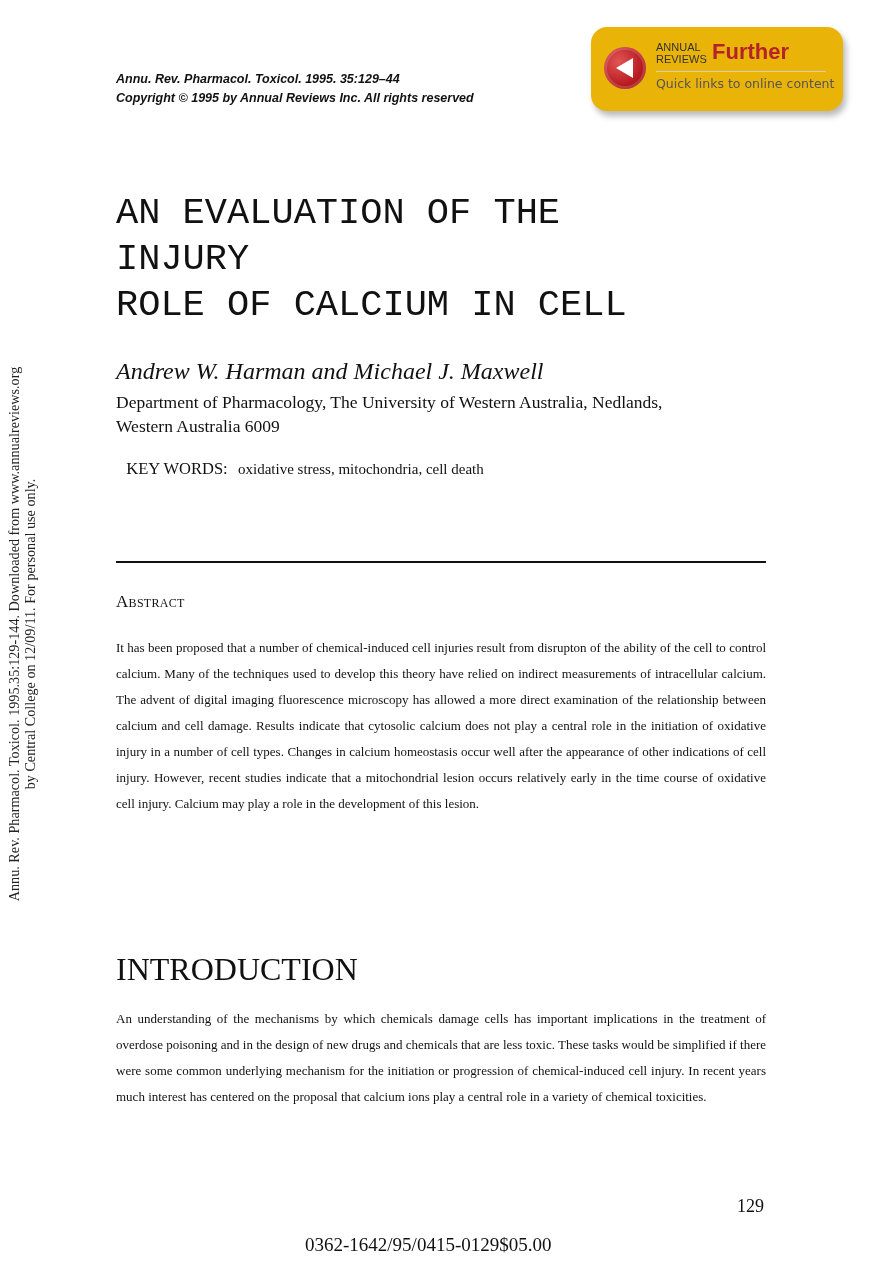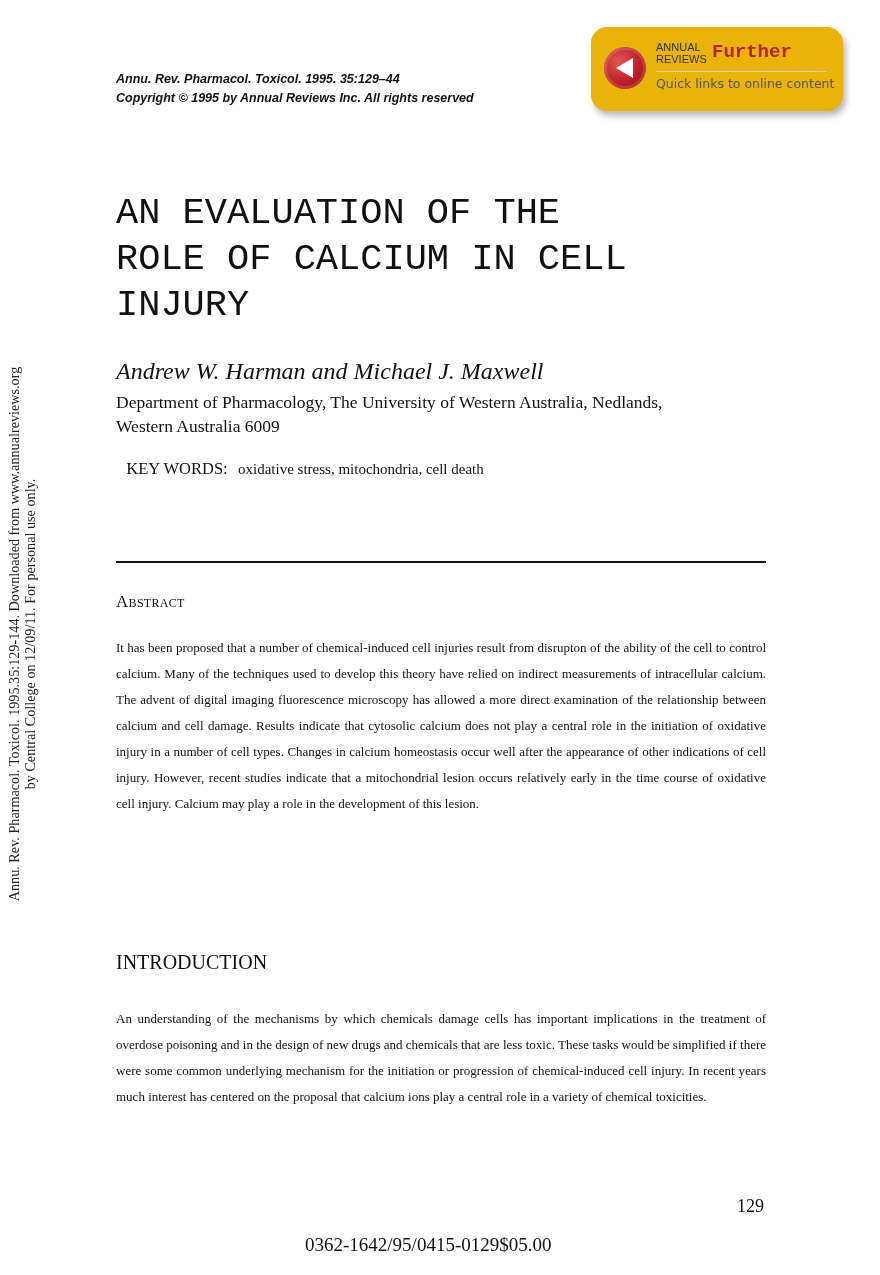--- a/index.html
+++ b/index.html
@@ -22,21 +22,21 @@
     background:radial-gradient(circle at 35% 35%, #e25555 0%, #b81c22 60%, #8e1218 100%);
     box-shadow:inset 0 0 0 3px rgba(255,255,255,0.15);
   }
   .further-icon svg { position:absolute; left:0; top:0; }
   .further-small {
     position:absolute; left:65px; top:14px;
     font-family:"Liberation Sans", sans-serif; font-size:11px; line-height:12px; color:#333;
   }
   .further-big {
     position:absolute; left:121px; top:10px;
-    font-family:Liberation Mono, monospace; font-weight:bold; font-size:19px; line-height:30px; color:#b4232a;
+    font-family:Liberation Sans, sans-serif; font-weight:bold; font-size:22px; line-height:30px; color:#b4232a;
   }
   .further-rule { position:absolute; left:65px; top:44px; width:170px; height:1px; background:#d8cfba; }
   .further-sub {
     position:absolute; left:65px; top:49px;
     font-family:"DejaVu Sans", sans-serif; font-size:12.5px; color:#555;
   }
   .side-note {
     position:absolute; left:0; top:0; width:50px; height:1275px;
   }
   .side-note .rot {
@@ -59,21 +59,21 @@
   .keywords { position:absolute; left:116px; top:459px; font-size:16.5px;text-align:center; }
   .keywords .kw-label { display:inline-block; width:122px; }
   .keywords .kw-val { font-size:15px; }
   .rule { position:absolute; left:116px; top:561px; width:650px; height:2px; background:#111; }
   .abstract-head { position:absolute; left:116px; top:592px; font-size:17px; font-variant:small-caps; letter-spacing:0.3px; }
   .para {
     position:absolute; left:116px; width:650px; margin:0;
     font-size:13px; line-height:26px; text-align:justify;
   }
   .abstract-body { top:635px; }
-  .intro-head { position:absolute; left:116px; top:951px; font-size:20px; }
+  .intro-head { position:absolute; left:116px; top:951px; font-size:32px; }
   .intro-body { top:1006px; }
   .page-number { position:absolute; left:737px; top:1196px; font-size:18px; }
   .doc-code { position:absolute; left:305px; top:1234px; font-size:19px; }
 </style>
 </head>
 <body>
 
 <div class="journal-header">
   <div>Annu. Rev. Pharmacol. Toxicol. 1995. 35:129–44</div>
   <div>Copyright © 1995 by Annual Reviews Inc. All rights reserved</div>
@@ -96,22 +96,22 @@
 
 <div class="side-note">
   <div class="rot">
     <div>Annu. Rev. Pharmacol. Toxicol. 1995.35:129-144. Downloaded from www.annualreviews.org</div>
     <div>by Central College on 12/09/11. For personal use only.</div>
   </div>
 </div>
 
 <h1 class="title">
   <div>AN EVALUATION OF THE</div>
+  <div>INJURY</div>
   <div>ROLE OF CALCIUM IN CELL</div>
-  <div>INJURY</div>
 </h1>
 
 <div class="authors">Andrew W. Harman and Michael J. Maxwell</div>
 
 <div class="affil">
   <div>Department of Pharmacology, The University of Western Australia, Nedlands,</div>
   <div>Western Australia 6009</div>
 </div>
 
 <div class="keywords">

